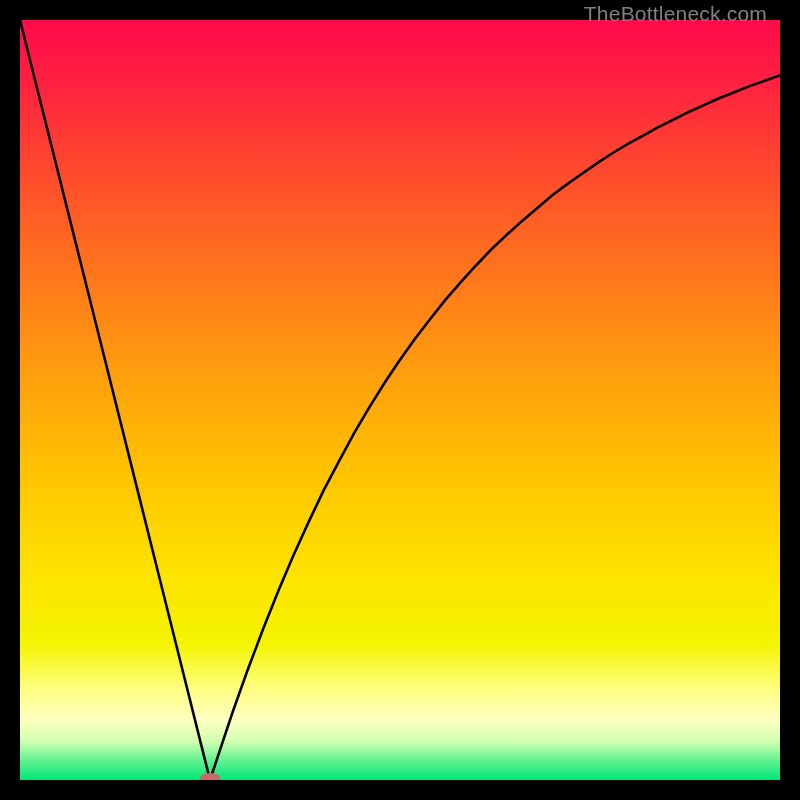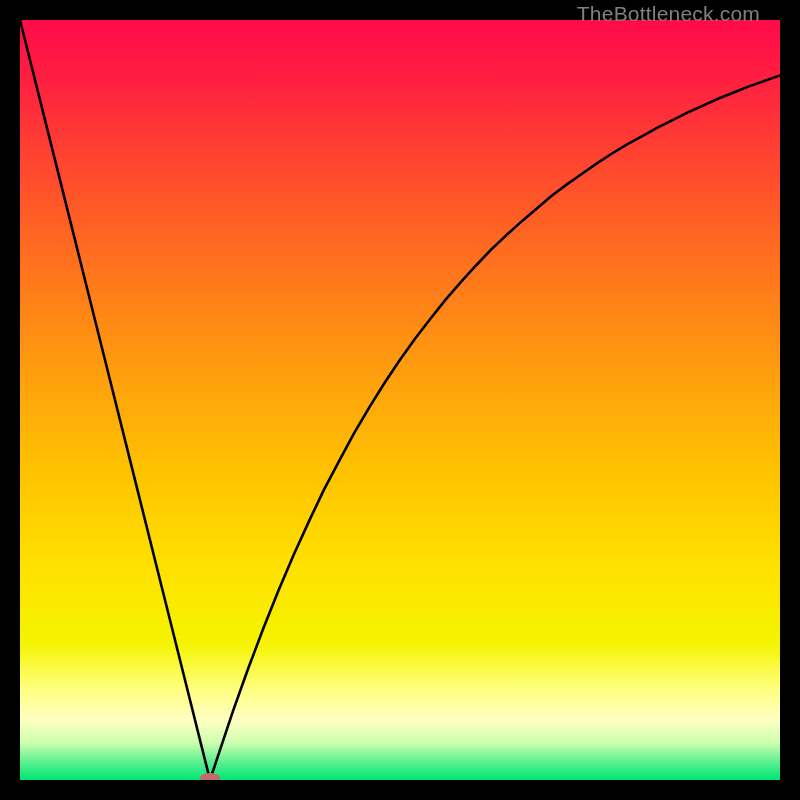--- a/index.html
+++ b/index.html
@@ -22,21 +22,21 @@
   .plot {
     position: absolute;
     left: 0;
     top: 0;
     width: 760px;
     height: 760px;
   }
   .watermark {
     position: absolute;
     top: 2px;
-    right: 40px;
+    right: 33px;
     color: #808080;
     font-size: 21px;
     font-family: Arial, sans-serif;
     letter-spacing: 0.2px;
   }
 </style>
 </head>
 <body>
 
 <div class="frame">

